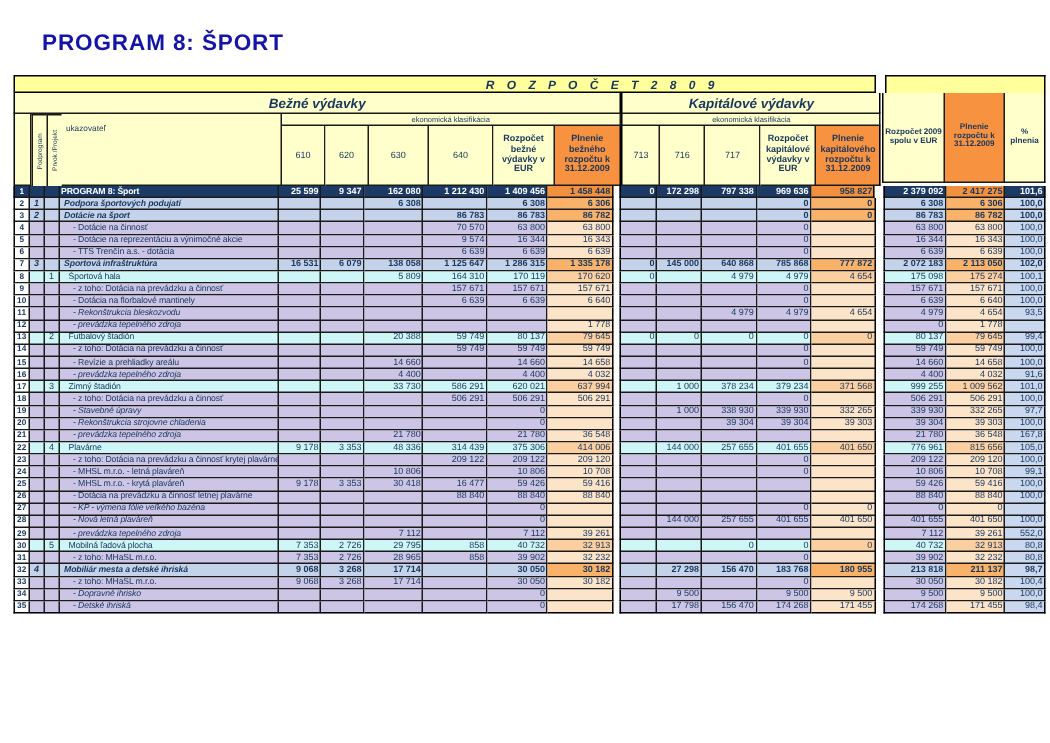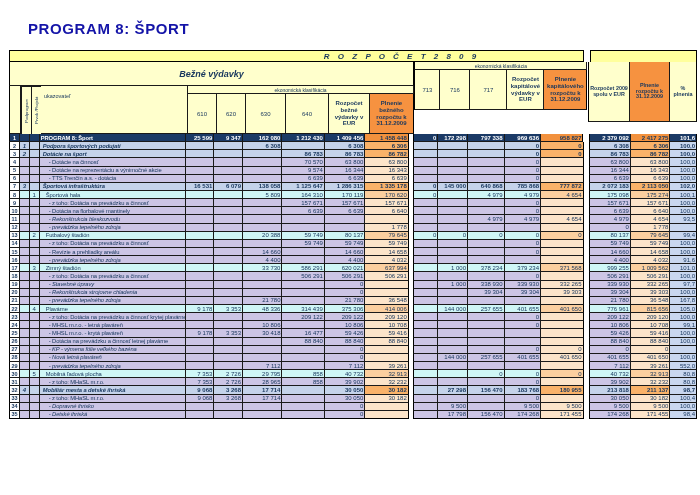--- a/index.html
+++ b/index.html
@@ -49,21 +49,21 @@
   .p .pct,.s .pct,.d .pct{background:#C9D7EF;}
   .t .pct{background:#1B3A66;color:#fff;}
   .rows .row:last-child .cell{border-bottom:1.4px solid #000;}
   
   .hcell{box-sizing:border-box;display:flex;align-items:center;justify-content:center;text-align:center;
     border-right:1px solid #1a1a1a;border-bottom:1px solid #1a1a1a;background:#FFFFCC;}
   .bandL{box-sizing:border-box;width:582px;height:12px;background:#FFFF9C;
     border:1.4px solid #000;display:flex;align-items:center;justify-content:center;
     font-size:8px;font-weight:bold;font-style:italic;letter-spacing:3px;padding-left:210px;}
   .bandR{box-sizing:border-box;width:109px;height:12px;background:#FFFF9C;border:1.4px solid #000;border-bottom:none;}
-  .vband{box-sizing:border-box;height:24px;display:flex;align-items:center;justify-content:center;
+  .vband{box-sizing:border-box;height:14px;display:flex;align-items:center;justify-content:center;
     background:#FFFFCC;font-size:9px;font-weight:bold;font-style:italic;
     border-left:1.4px solid #000;border-right:1.4px solid #000;border-bottom:1px solid #1a1a1a;}
   .ek{box-sizing:border-box;height:8px;display:flex;align-items:center;justify-content:center;
     background:#FFFFCC;font-size:5px;border-right:1px solid #1a1a1a;border-bottom:1px solid #1a1a1a;}
   .codes{display:flex;height:40px;}
   .codes .hcell{height:40px;font-size:6px;}
   .hb{font-weight:bold;font-size:5.4px;line-height:1.1;padding:0 1px;}
   .ho{background:#F69240;}
   .corner{box-sizing:border-box;display:flex;width:179px;height:48px;border-left:1.4px solid #000;}
   .rot{writing-mode:vertical-rl;transform:rotate(180deg);font-size:4.4px;display:flex;
@@ -111,20 +111,21 @@
               <div class="hcell" style="width:43px;">640</div>
               <div class="hcell hb" style="width:41px;">Rozpočet bežné výdavky v EUR</div>
               <div class="hcell hb ho" style="width:44px;border-right:1.4px solid #000;">Plnenie bežného rozpočtu k 31.12.2009</div>
             </div>
           </div>
         </div>
       </div>
       <div class="g1"></div>
 
       <div style="width:173px;">
+        <div class="vband" style="width:173px;">Kapitálové výdavky</div>
         <div class="ek" style="width:173px;border-left:1.4px solid #000;">ekonomická klasifikácia</div>
         <div class="codes">
           <div class="hcell" style="width:26px;border-left:1.4px solid #000;">713</div>
           <div class="hcell" style="width:30px;">716</div>
           <div class="hcell" style="width:37px;">717</div>
           <div class="hcell hb" style="width:37px;">Rozpočet kapitálové výdavky v EUR</div>
           <div class="hcell hb ho" style="width:43px;border-right:1.4px solid #000;">Plnenie kapitálového rozpočtu k 31.12.2009</div>
         </div>
       </div>
       <div class="g2"></div>

